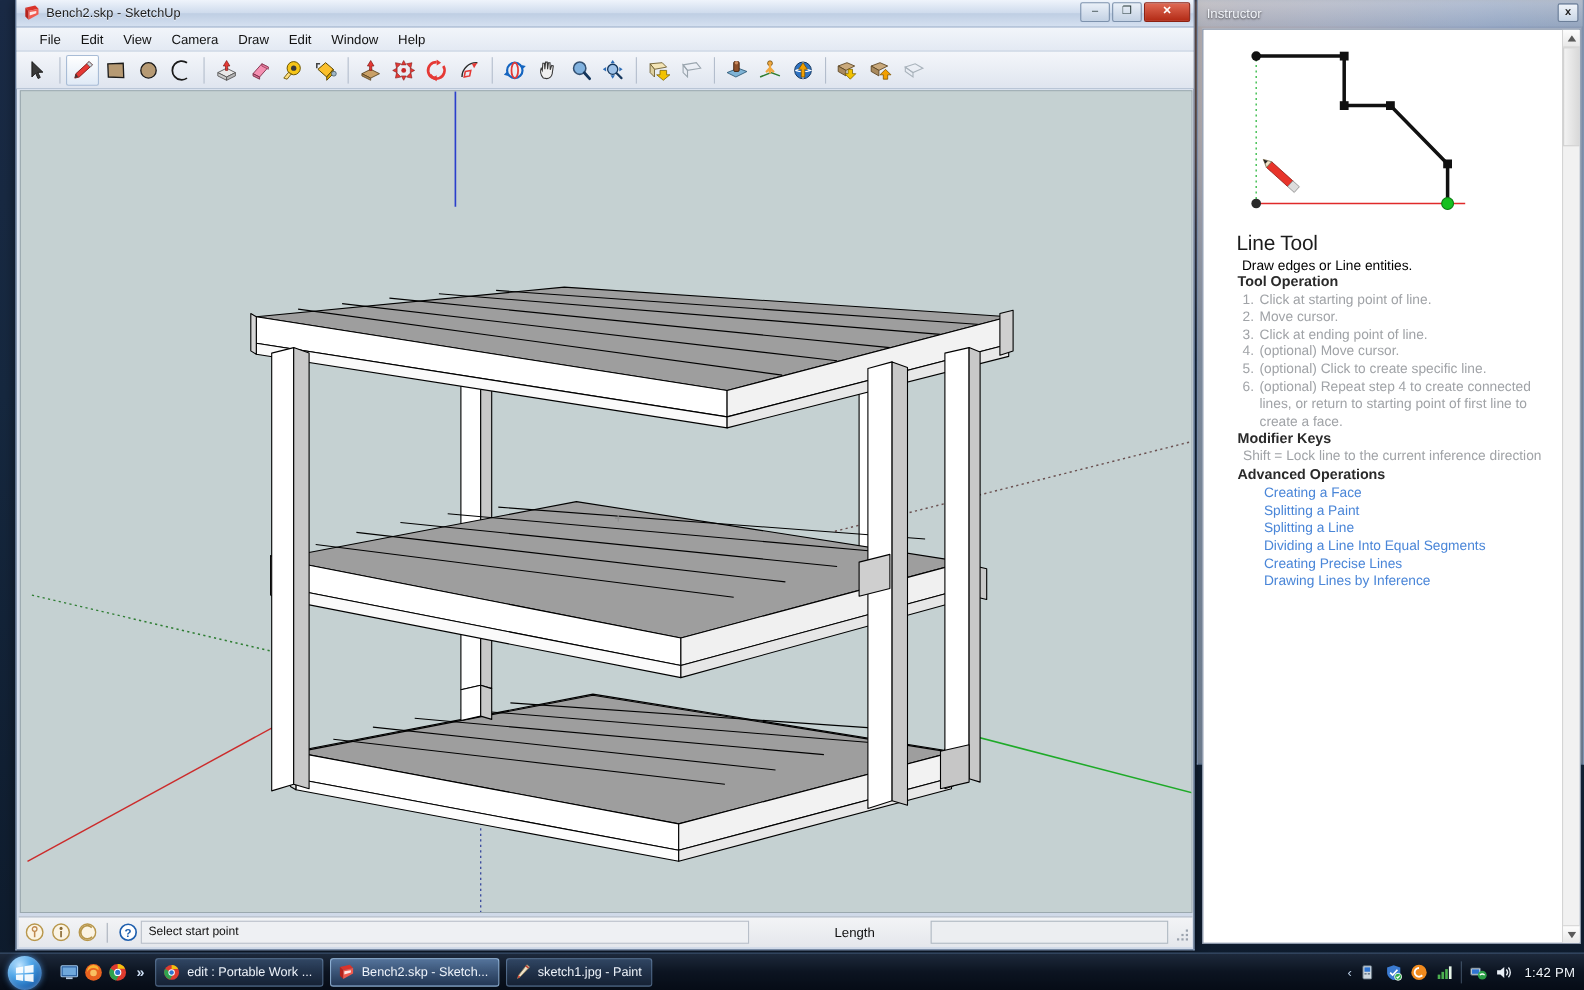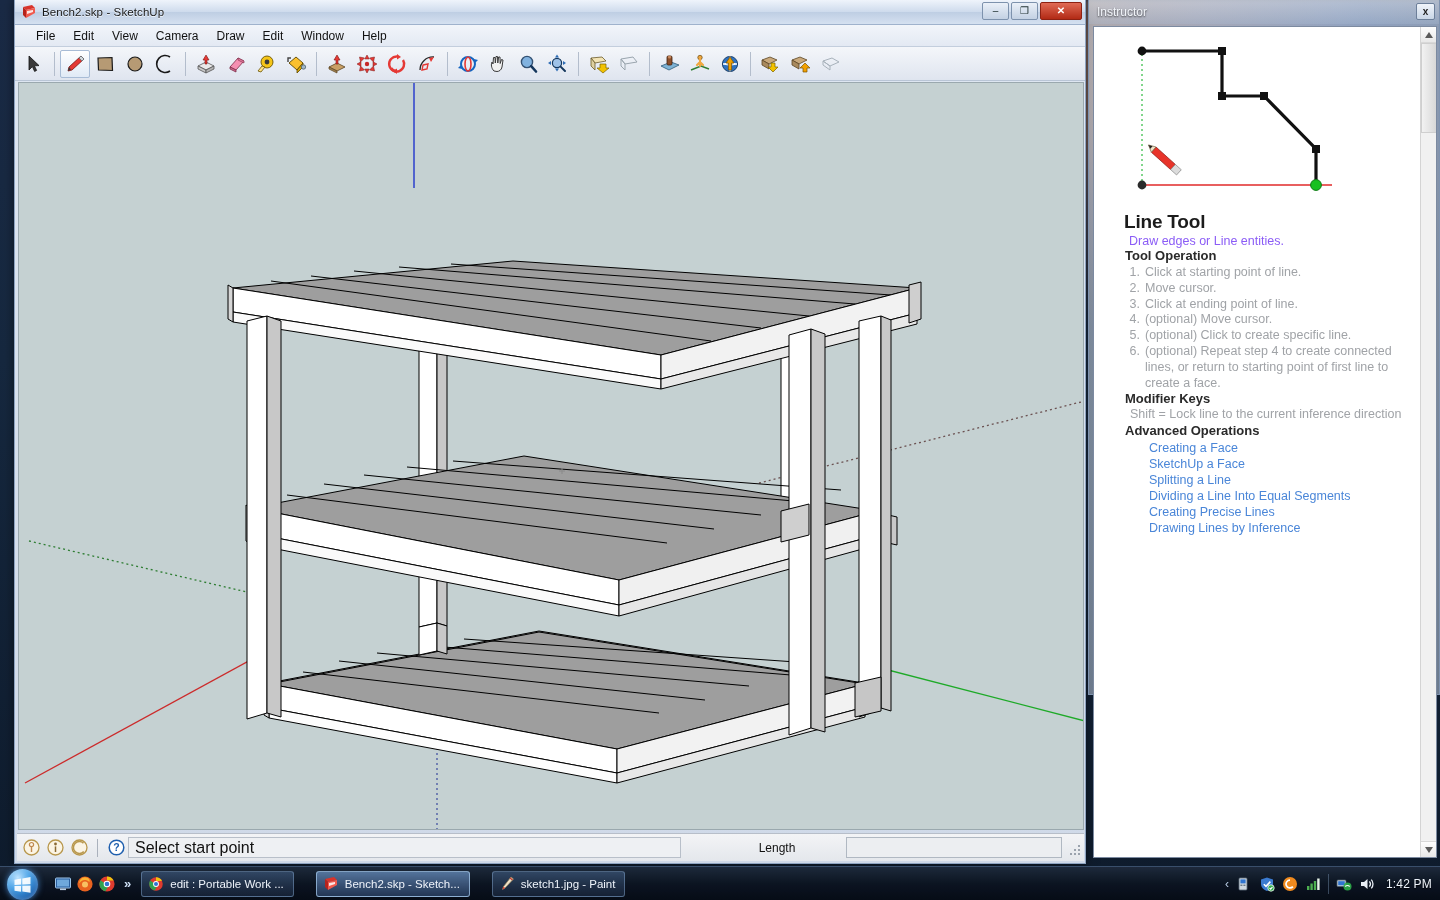--- a/index.html
+++ b/index.html
@@ -100,21 +100,21 @@
   
   .sk-statusbar {
     position: absolute; left: 2px; bottom: 2px; width: 1067px; height: 28px;
     background: linear-gradient(180deg,#f3f4f6,#e4e7ec);
     border-top: 1px solid #b7bec9;
     display: flex; align-items: center; gap: 0; padding: 0 2px;
   }
   .sb-icon { width: 24px; height: 22px; display:flex; align-items:center; justify-content:center; flex:none; }
   .sb-divider { width:1px; height:18px; background:#aab1bc; margin:0 6px; flex:none; }
   .sb-status-text {
-    flex: 1 1 auto; font-size: 16px; color: #111; padding-left: 6px;
+    flex: 1 1 auto; font-size: 11px; color: #111; padding-left: 6px;
     border: 1px solid #b8bfc9; background:#eef0f3; height: 21px; line-height: 19px;
     max-width: 572px;
   }
   .sb-spacer { width: 35px; flex: none; }
   .sb-label { font-size: 12px; color:#111; padding-right: 8px; text-align:center; width: 130px; flex:none; }
   .sb-vcb {
     width: 216px; height: 21px; flex:none;
     border: 1px solid #b0b8c2; background: #eceef1;
     position: relative;
   }
@@ -160,22 +160,22 @@
   .ins-scroll .thumb {
     position: absolute; top: 16px; left: 0; width: 16px; height: 90px;
     background: linear-gradient(90deg,#f2f2f2,#d8d8d8);
     border: 1px solid #cfcfcf;
   }
   .ins-content {
     position: absolute; left: 0; top: 0; right: 16px; bottom: 0;
     padding: 6px 12px 0 30px;
   }
   .ins-figure { width: 232px; height: 168px; margin: 4px 0 6px 0; }
-  .ins-h1 { font-size: 19px; font-weight: bold; color: #1c1c1c; margin-top: 2px; letter-spacing:-.2px;}
-  .ins-sub { font-size: 12.5px; color: #8b5cf6; margin: 1px 0 0 5px; }
+  .ins-h1 { font-size: 19px; font-weight: normal; color: #1c1c1c; margin-top: 2px; letter-spacing:-.2px;}
+  .ins-sub { font-size: 12.5px; color: #000000; margin: 1px 0 0 5px; }
   .ins-h2 { font-size: 13px; font-weight: bold; color: #2a2a2a; margin-left: 1px;}
   .ins-ol { list-style: none; margin: 2px 0 0 0; padding: 0; }
   .ins-ol li {
     font-size: 12.5px; color: #a0a3a7; line-height: 15.8px;
     display: flex; gap: 5px;
   }
   .ins-ol li .num { width: 16px; text-align: right; flex: none; }
   .ins-ol li .txt { flex: 1; }
   .ins-p { font-size: 12.5px; color: #a0a3a7; line-height: 15.8px; margin-top: 1px; margin-left: 6px; }
   .ins-links { margin-top: 2px; margin-left: 1px; }
@@ -194,21 +194,21 @@
     width: 44px; height: 32px; margin-left: 2px; position: relative; flex: none;
   }
   .start-orb .ball {
     position:absolute; left: 5px; top: 1px; width: 31px; height: 31px; border-radius: 50%;
     background: radial-gradient(circle at 35% 28%, #bfe4ff 0%, #4aa3e8 38%, #1761b0 70%, #0c3f7d 100%);
     box-shadow: 0 0 6px rgba(90,170,255,.7), inset 0 0 6px rgba(255,255,255,.4);
   }
   .qlaunch { display: flex; align-items: center; gap: 4px; margin-left: 8px; flex: none; }
   .ql-ico { width: 18px; height: 18px; flex: none; }
   .ql-chev { color:#cfe0f5; font-size: 13px; margin: 0 6px 0 4px; font-weight: bold; }
-  .tasks { display: flex; align-items: center; gap: 22px; margin-left: 4px; }
+  .tasks { display: flex; align-items: center; gap: 6px; margin-left: 4px; }
   .task-btn {
     height: 26px; display: flex; align-items: center; gap: 6px;
     padding: 0 9px 0 6px; border-radius: 3px;
     border: 1px solid rgba(140,175,215,.45);
     background: linear-gradient(180deg, rgba(70,100,140,.55), rgba(26,40,62,.75));
     color: #eef3fa; font-size: 11.5px; white-space: nowrap;
   }
   .task-btn.active {
     background: linear-gradient(180deg, rgba(110,150,200,.7), rgba(40,62,95,.85));
     border-color: rgba(170,205,240,.7);
@@ -696,21 +696,21 @@
               <span class="txt">(optional) Repeat step 4 to create connected lines, or return to starting point of first line to create a face.</span>
             </li>
         </ul>
 
         <div class="ins-h2">Modifier Keys</div>
         <div class="ins-p">Shift = Lock line to the current inference direction</div>
 
         <div class="ins-h2">Advanced Operations</div>
         <div class="ins-links">
           <a href="#">Creating a Face</a>
-          <a href="#">SketchUp a Face</a>
+          <a href="#">Splitting a Paint</a>
           <a href="#">Splitting a Line</a>
           <a href="#">Dividing a Line Into Equal Segments</a>
           <a href="#">Creating Precise Lines</a>
           <a href="#">Drawing Lines by Inference</a>
         </div>
       </div>
     </div>
   </div>
 
   <div class="taskbar">

